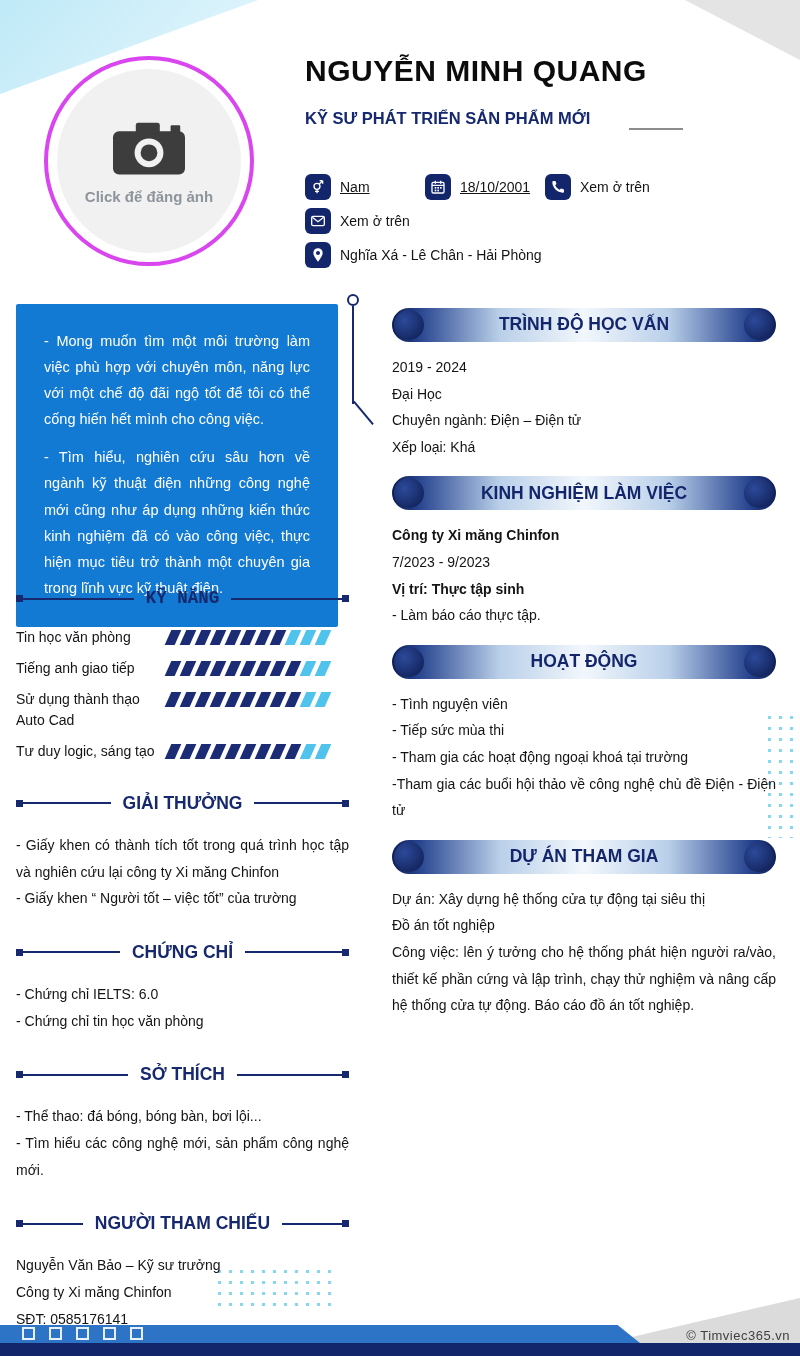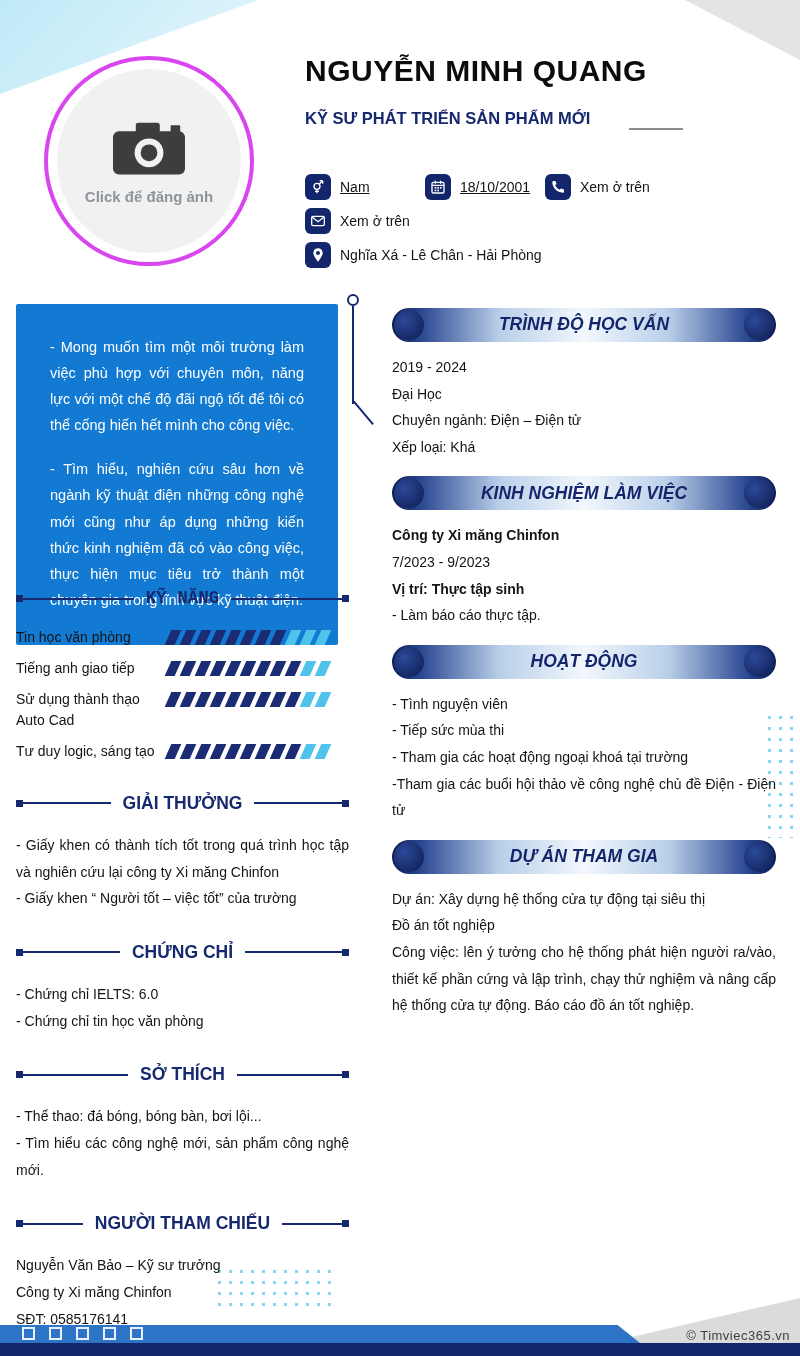--- a/index.html
+++ b/index.html
@@ -42,21 +42,21 @@
   .c-item{display:flex;align-items:center;}
   .w120{width:120px;flex:0 0 120px;text-decoration:underline;}
   .ci{width:26px;height:26px;border-radius:6px;background:#14266b;display:flex;align-items:center;
     justify-content:center;margin-right:9px;flex:0 0 26px;}
   .ci svg{width:16px;height:16px;}
 
   
   .objective{position:absolute;left:16px;top:304px;width:322px;box-sizing:border-box;
     background:#127ad2;color:#fff;padding:12px 16px 14px;text-align:justify;
     font-size:14.5px;line-height:1.8;border-radius:2px;}
-  .objective p{margin:18px;}
+  .objective p{margin:12px;}
 
   
   .connector{position:absolute;left:347px;top:294px;width:40px;height:150px;}
   .conn-circle{width:8px;height:8px;border:2px solid #16286e;border-radius:50%;background:#fff;}
   .conn-line{position:absolute;left:5px;top:12px;width:2px;height:98px;background:#16286e;}
   .conn-tail{position:absolute;left:6px;top:108px;width:2px;height:30px;background:#16286e;
     transform:rotate(-40deg);transform-origin:top left;}
 
   
   .left-col{position:absolute;left:16px;top:576px;width:333px;font-size:14px;line-height:1.9;}
@@ -72,21 +72,21 @@
   .seg-dark{background:#1c2c74;}
   .seg-light{background:#4fc3ec;}
   .item{margin:0;text-align:justify;}
   .plain{margin:0;}
 
   
   .right-col{position:absolute;left:392px;top:308px;width:384px;font-size:14px;line-height:1.9;}
   .banner{position:relative;height:34px;border-radius:17px;margin:16px 0 12px;display:flex;
     align-items:center;justify-content:center;
     background:linear-gradient(90deg,#0e1d55 0%,#27448f 7%,#b9cfe9 28%,#f2f7fc 50%,
-               #b9cfe9 72%,#27448f 93%,#0e1d55 100%);font-style:italic;}
+               #b9cfe9 72%,#27448f 93%,#0e1d55 100%);}
   .right-col .banner:first-child{margin-top:0;}
   .banner::before,.banner::after{content:"";position:absolute;top:2px;width:30px;height:30px;
     border-radius:50%;background:radial-gradient(circle at 35% 35%,#2c4a9a,#0c1a4d);}
   .banner::before{left:2px;}
   .banner::after{right:2px;}
   .banner-text{position:relative;z-index:2;font-size:17.5px;font-weight:700;color:#14266b;}
   .rline{margin:0;}
   .bold{font-weight:700;}
   .just{text-align:justify;}
 </style>

